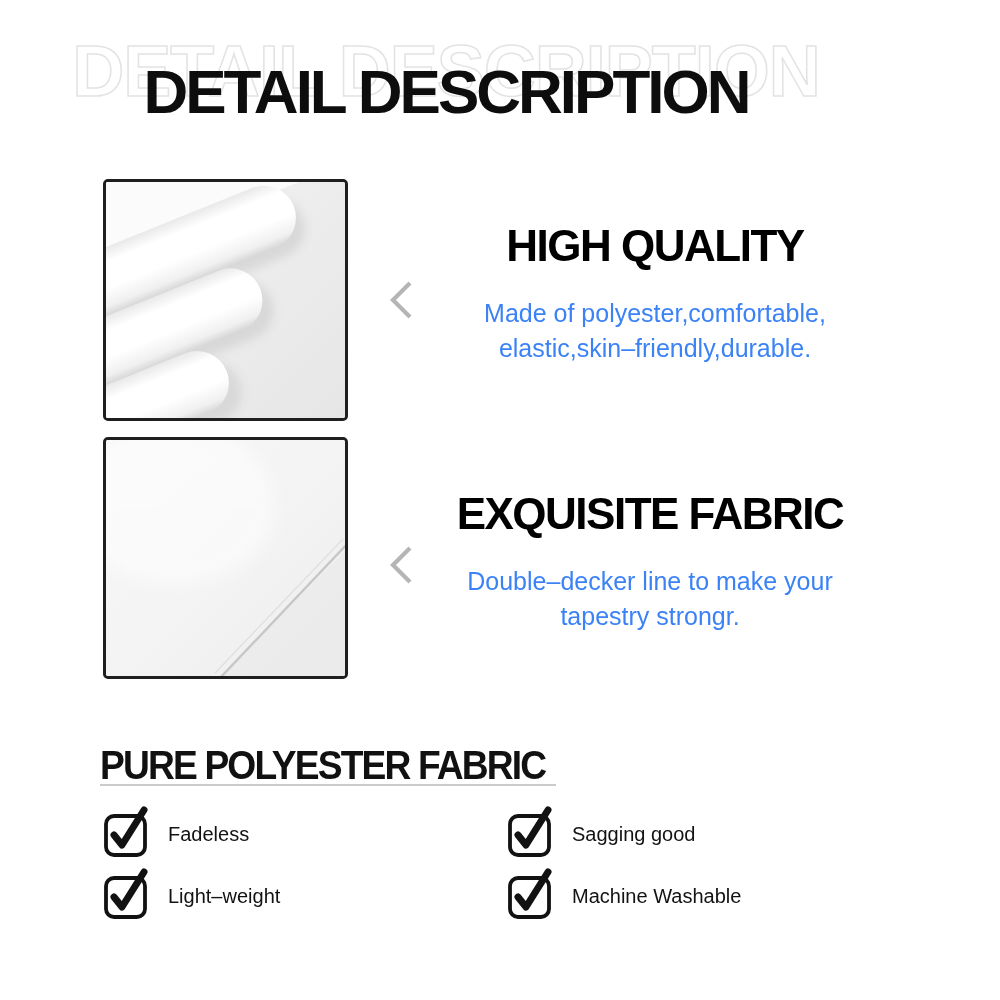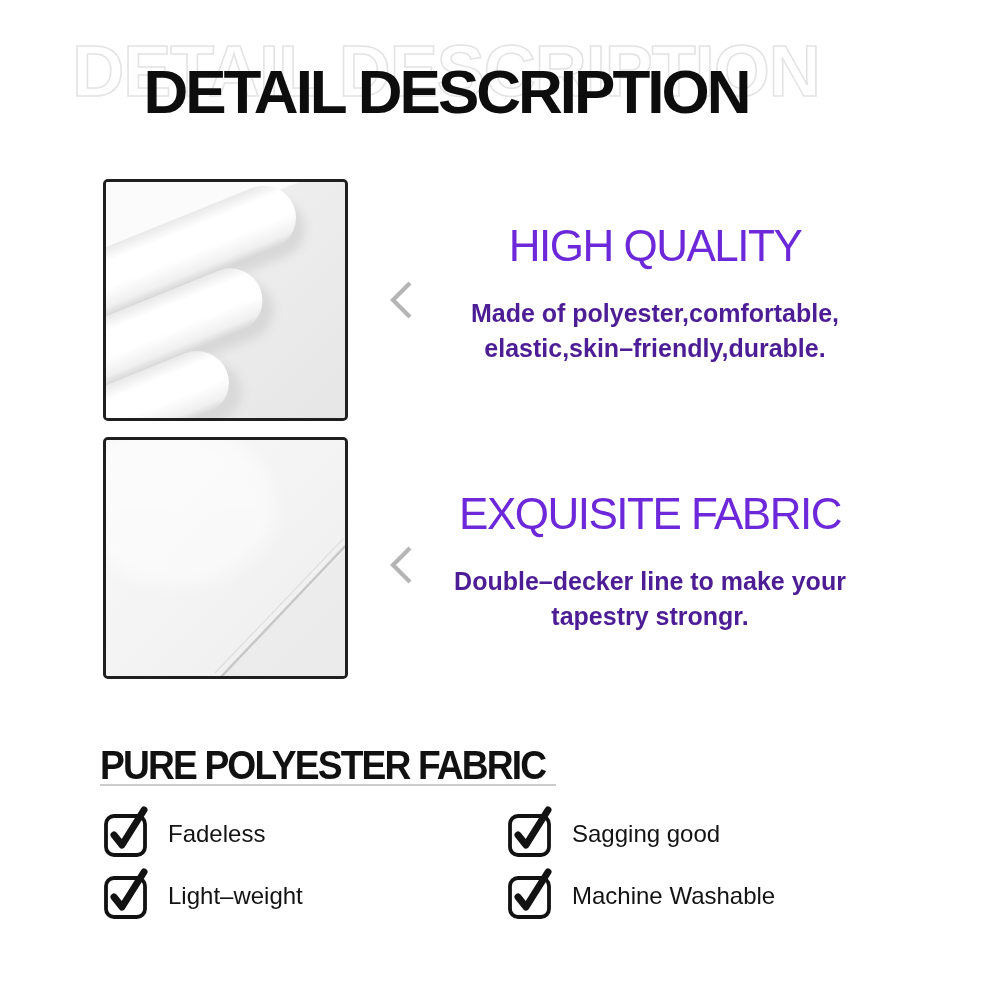--- a/index.html
+++ b/index.html
@@ -68,33 +68,32 @@
   .section-text {
     position: absolute;
     width: 500px;
     text-align: center;
   }
   .section-1 { left: 405px; top: 224px; }
   .section-2 { left: 400px; top: 492px; }
   .section-heading {
     margin: 0;
     font-size: 44px;
-    font-weight: 400;
+    font-weight: 700;
     letter-spacing: -1.5px;
     line-height: 1;
-    color: #6d28d9;
+    color: #000000;
     white-space: nowrap;
     text-align: center;
   }
   .section-body {
     margin: 28px 0 0 0;
     font-size: 25px;
     line-height: 35px;
-    color: #4c1d95;
-    font-weight: bold;
+    color: #3b82f6;
   }
   .section-body span { display: block; white-space: nowrap; }
 
   
   .fabric-heading {
     position: absolute;
     left: 100px; top: 745px;
     margin: 0;
     font-size: 40px;
     font-weight: 700;
@@ -119,21 +118,21 @@
     display: flex;
     align-items: flex-start;
     gap: 20px;
   }
   .feature-1 { left: 102px; top: 801px; }
   .feature-2 { left: 102px; top: 863px; }
   .feature-3 { left: 506px; top: 801px; }
   .feature-4 { left: 506px; top: 863px; }
   .feature svg { display: block; overflow: visible; flex: 0 0 auto; }
   .feature-label {
-    font-size: 24px;
+    font-size: 20px;
     color: #131313;
     line-height: 58px;
     padding-top: 4px;
     white-space: nowrap;
   }
 </style>
 </head>
 <body>
 
 <div class="canvas">

